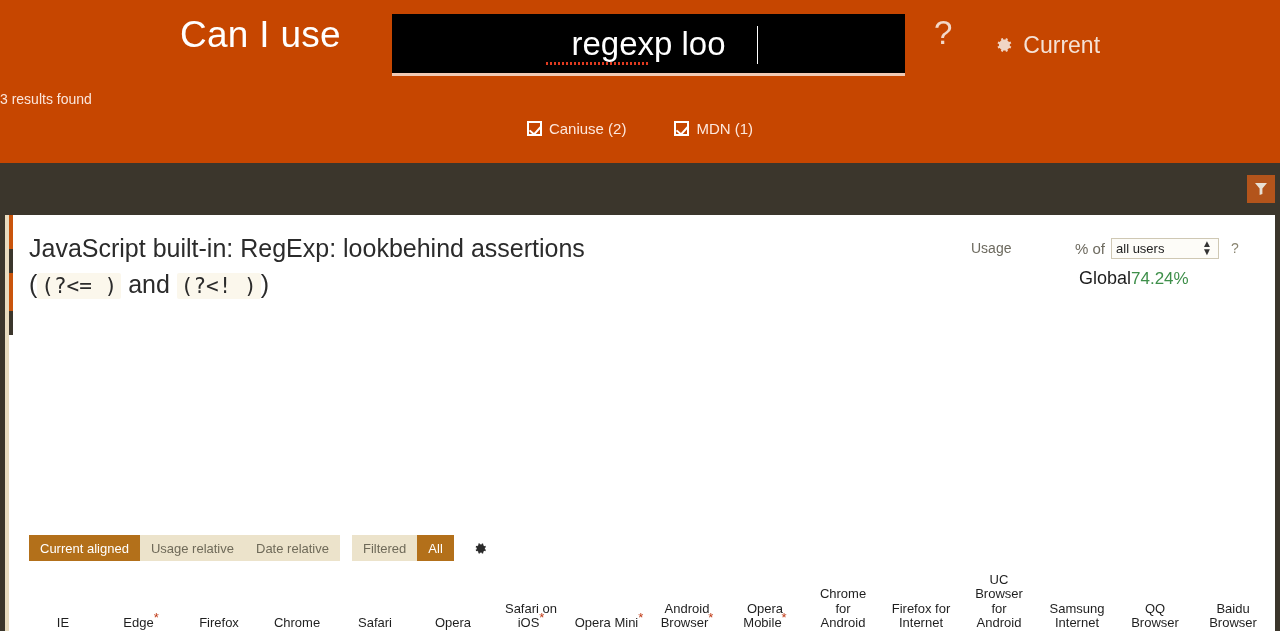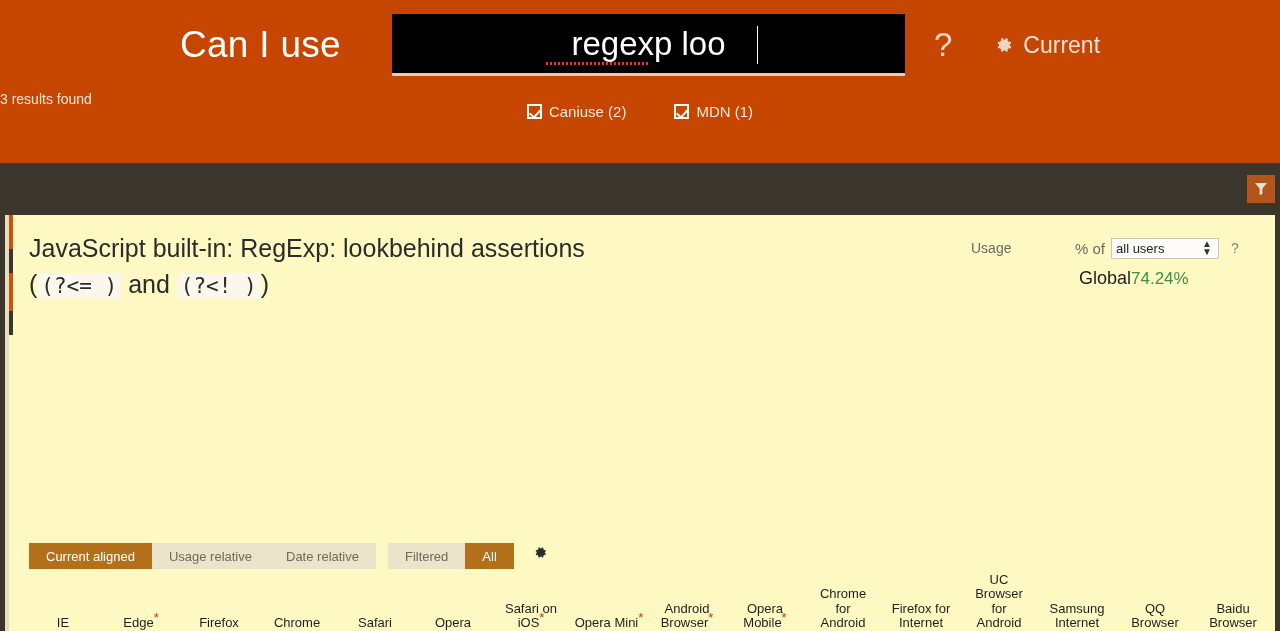--- a/index.html
+++ b/index.html
@@ -12,21 +12,21 @@
 
   
   .header {
     position: absolute; left: 0; top: 0;
     width: 1280px; height: 163px;
     background: #c64600;
   }
   .header-row {
     position: absolute; left: 0; top: 14px;
     width: 1280px; height: 62px;
-    display: flex; align-items: center; justify-content: center; gap: 24px;
+    display: flex; justify-content: center; gap: 24px;
   }
   .caniuse-title {
     font-size: 37px; color: #ffffff; font-weight: 300;
     letter-spacing: 0.3px; white-space: nowrap;
     padding-right: 14px;
   }
   .search-box {
     width: 513px; height: 62px;
     background: #000000;
     border: none; outline: none;
@@ -57,21 +57,21 @@
     padding-left: 12px; white-space: nowrap;
   }
   .gear-hdr { width: 20px; height: 20px; display:block; }
   .settings-text { font-size: 23px; color: #f5e2d6; font-weight: 300; }
 
   .results-found {
     position: absolute; left: 0; top: 91px; width: 1280px;
     text-align: left; font-size: 14px; color: #fbe6db;
   }
   .source-row {
-    position: absolute; left: 0; top: 103px; width: 1280px;
+    position: absolute; left: 0; top: 120px; width: 1280px;
     display: flex; justify-content: center; gap: 48px;
     font-size: 15px; color: #fde7dc;
   }
   .source-item { display: flex; align-items: center; gap: 7px; cursor: pointer; }
   .cbox {
     width: 15px; height: 15px; border: 2px solid #ffffff;
     display: block; position: relative; background: transparent;
   }
   .cbox::after {
     content: ""; position: absolute; left: 3px; top: 0px;
@@ -89,21 +89,21 @@
     width: 28px; height: 28px; background: #b3541b;
     display: flex; align-items: center; justify-content: center;
     cursor: pointer;
   }
   .funnel { width: 14px; height: 14px; display:block; }
 
   
   .panel {
     position: absolute; left: 5px; top: 215px;
     width: 1270px; height: 416px;
-    background: #fef9c3;
+    background: #ffffff;
     border-left: 4px solid #e8dcc0;
     overflow: hidden;
   }
   .accent-strip {
     position: absolute; left: 0; top: 0; width: 4px; height: 120px;
     background: linear-gradient(#c9540c 0 34px, #3b362c 34px 58px, #c9540c 58px 96px, #3b362c 96px 120px);
   }
 
   .feat-title {
     position: absolute; left: 20px; top: 16px; width: 940px;
@@ -133,24 +133,24 @@
   }
   .usage-help { font-size: 14px; color: #8a8571; padding-left: 12px; cursor: pointer; }
   .usage-row2 { display: flex; align-items: baseline; margin-top: 9px; }
   .global-lbl { font-size: 18px; color: #1d1d1d; width: 160px; text-align: right; }
   .global-pct { font-size: 17px; color: #3e8f4a; }
 
   
   .toolbar { position: absolute; left: 20px; top: 320px; display: flex; align-items: center; }
   .seg { display: flex; }
   .seg-btn {
-    height: 26px; padding: 0 17px; font-size: 13px;
+    height: 26px; padding: 0 11px; font-size: 13px;
     display: flex; align-items: center; justify-content: center;
     background: #ece3cb; color: #6f6a59; cursor: pointer;
-    border: none; font-family: "Liberation Sans", sans-serif; margin-top: 8px;
+    border: none; font-family: "Liberation Sans", sans-serif;
   }
   .seg-btn.active { background: #b3701a; color: #ffffff; }
   .seg-gap { width: 12px; }
   .gear-tool { width: 15px; height: 15px; margin-left: 19px; cursor: pointer; display:block; }
 
   
   .table-wrap {
     position: absolute; left: 16px; top: 356px;
     width: 1250px; height: 210px; overflow: hidden;
   }

